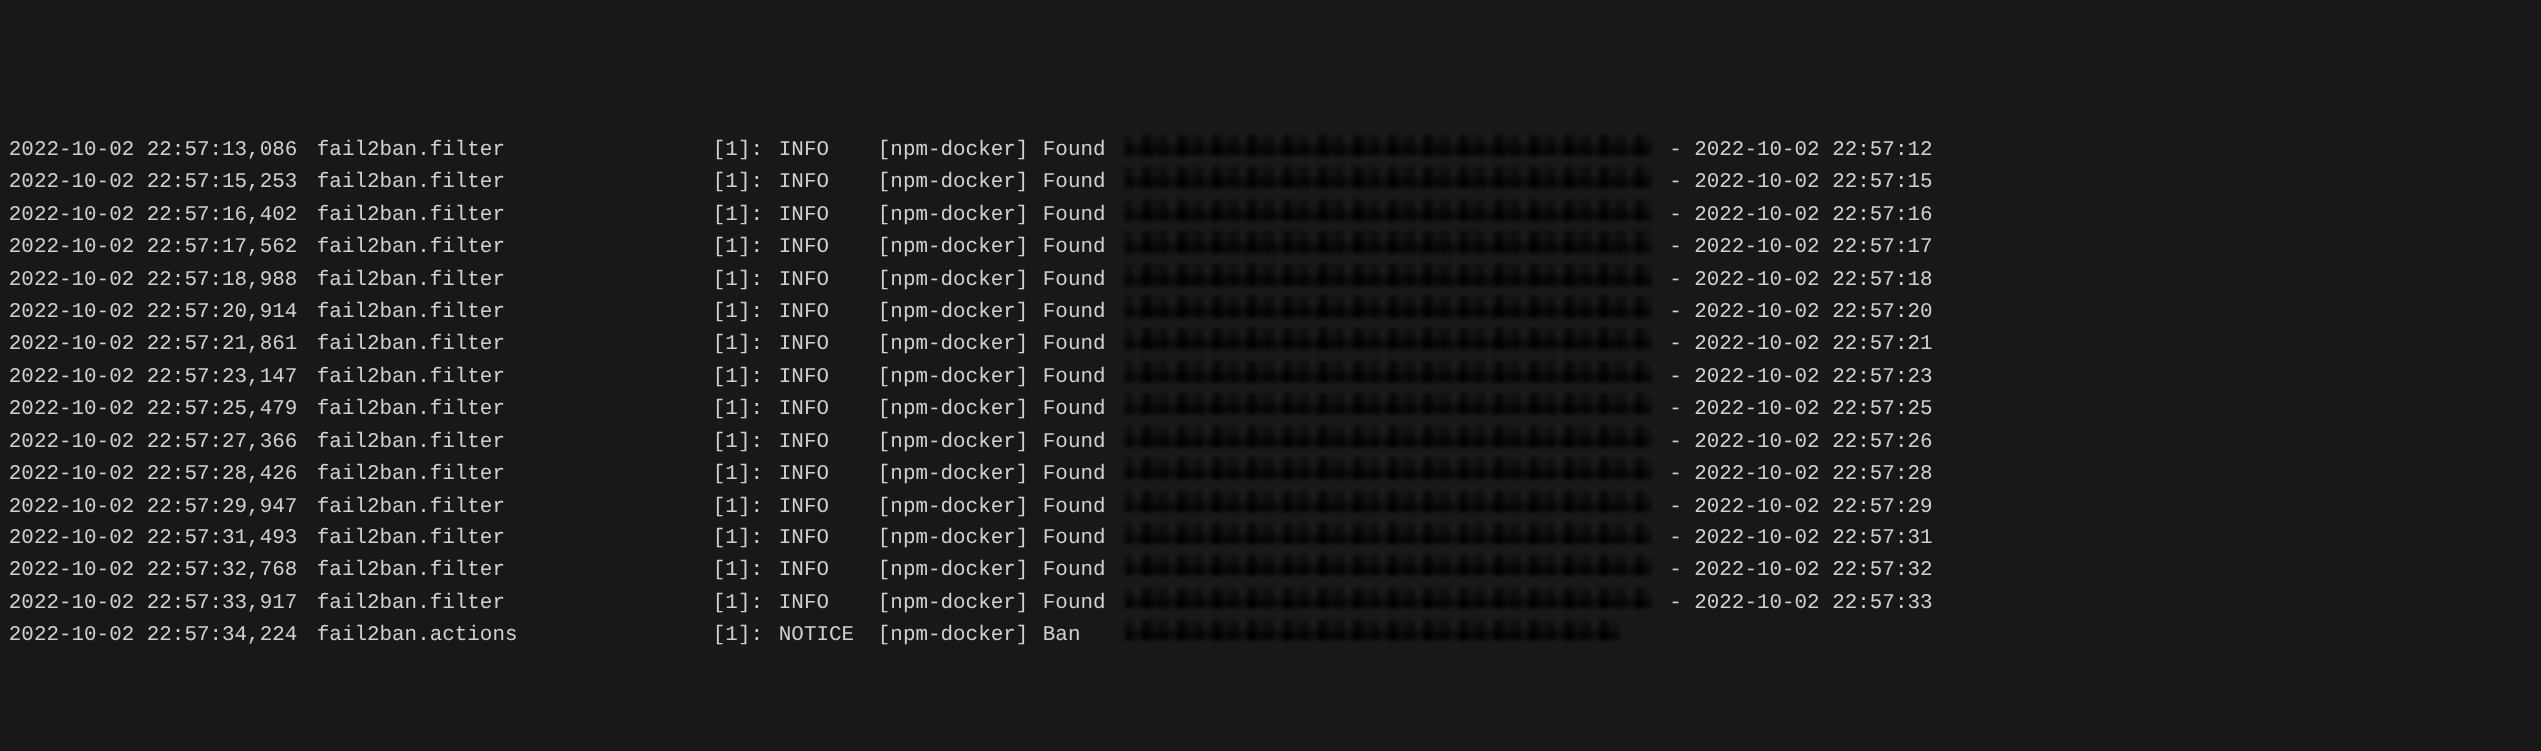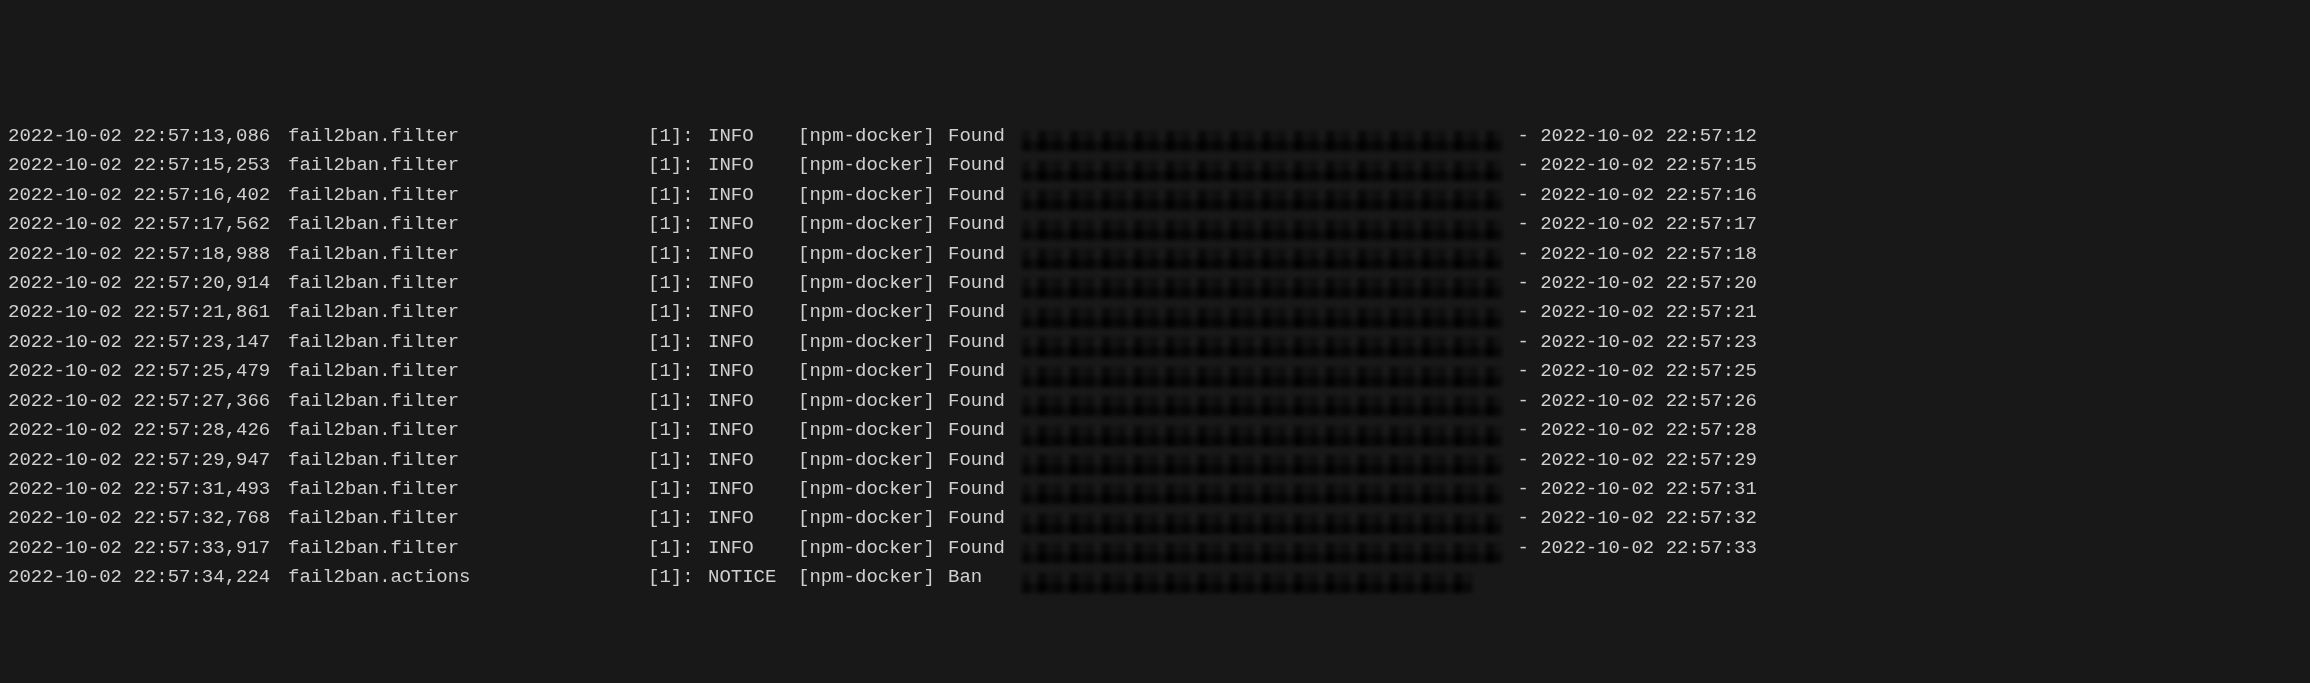--- a/index.html
+++ b/index.html
@@ -12,21 +12,21 @@
       color: #d0d0d0;
       font-family: 'Consolas', 'Monaco', 'Courier New', monospace;
       font-size: 19px;
       line-height: 1.55;
       padding: 4px 8px;
       white-space: pre;
       overflow-x: auto;
     }
     .log-line {
       display: flex;
-      align-items: flex-end;
+      align-items: flex-start;
     }
     .timestamp {
       display: inline-block;
       min-width: 280px;
     }
     .module {
       display: inline-block;
       min-width: 360px;
     }
     .thread {

